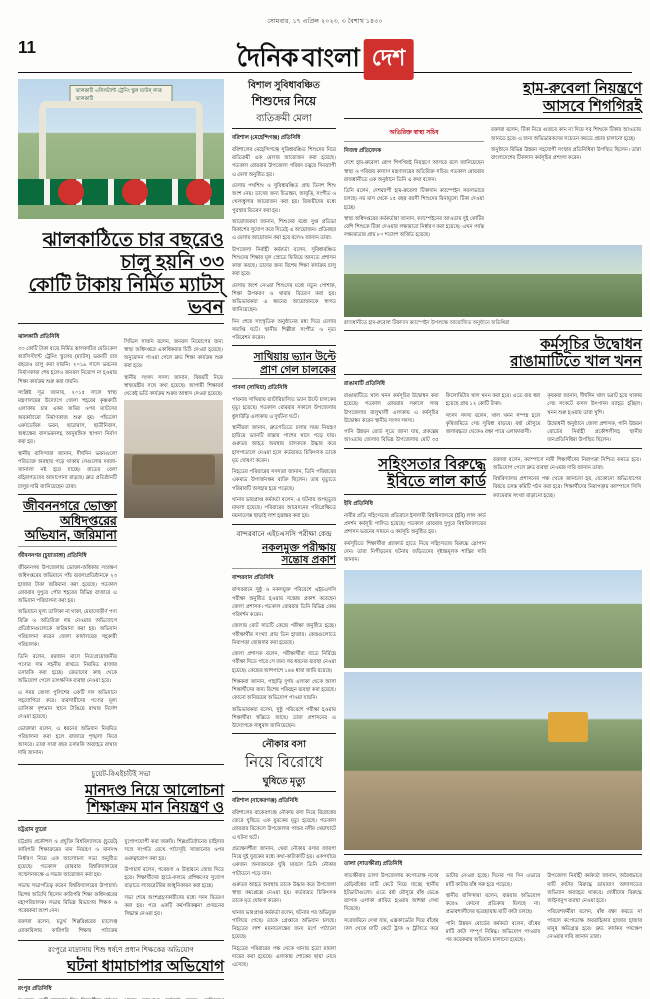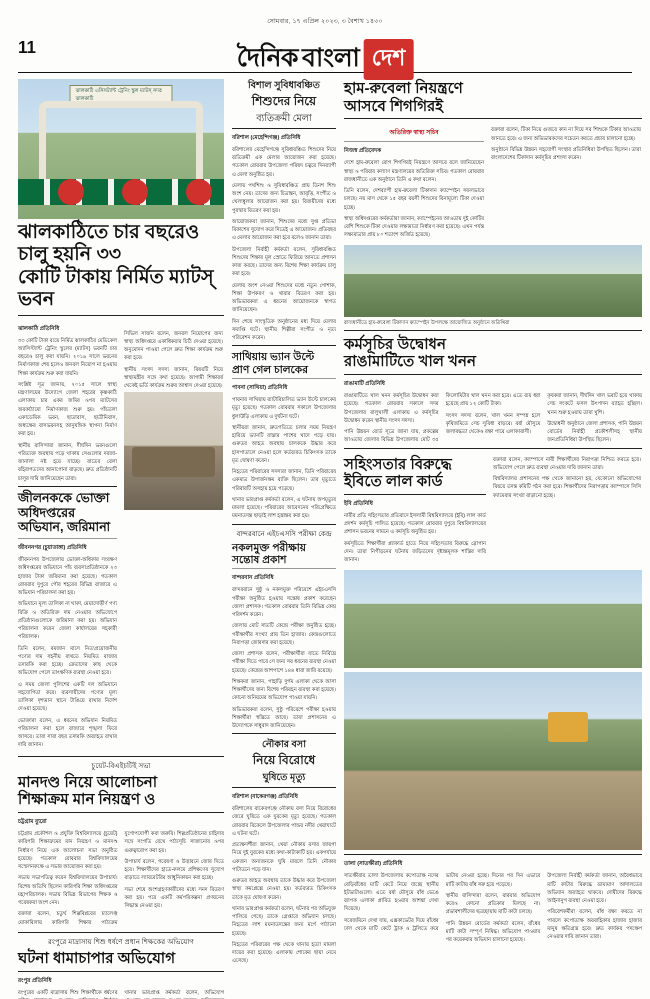--- a/index.html
+++ b/index.html
@@ -15,21 +15,21 @@
   .logo{position:absolute;left:50%;transform:translateX(-50%);top:24px;display:flex;align-items:center;gap:4px;}
   .logo .l1{font-size:25px;font-weight:bold;color:#111;letter-spacing:-.5px;}
   .logo .l2{font-size:25px;font-weight:bold;color:#111;}
   .logo .l3{font-size:22px;font-weight:bold;color:#fff;background:#d0312d;padding:1px 8px 3px 8px;border-radius:3px;}
   
   .cols{display:flex;gap:8px;margin-top:6px;}
   .colA{width:206px;flex:none;}
   .colB{width:104px;flex:none;}
   .colD{width:190px;flex:none;}
   
-  .hl{font-weight:bold;color:#111;line-height:1.18;text-align:left;}
+  .hl{font-weight:bold;color:#111;line-height:1.18;text-align:right;text-decoration:underline;}
   .hl-xl{font-size:19px;}
   .hl-lg{font-size:15px;}
   .hl-md{font-size:12.5px;}
   .hl-sm{font-size:10.5px;}
   .kicker{font-size:7px;text-align:center;color:#222;margin-bottom:3px;line-height:1.3;}
   .byline{font-size:5.6px;text-align:center;color:#222;margin:4px 0 3px 0;font-weight:bold;}
   .rule{border-top:1px solid #222;margin:4px 0;}
   .rule-thin{border-top:.5px solid #999;margin:3px 0;}
   .body{font-size:5.1px;line-height:1.62;text-align:justify;color:#1b1b1b;hyphens:auto;}
   .body p{margin:0 0 3px 0;}
@@ -72,34 +72,34 @@
 
       <div class="photo ph-gate">
         <div class="gate-sign">ঝালকাঠি এসিসট্যান্ট ট্রেনিং স্কুল ম্যাটস্ সদর ঝালকাঠি</div>
         <div class="gate-arch"></div>
         <div class="flagstrip"></div>
         <div class="flagdot" style="left:40px"></div>
         <div class="flagdot" style="left:104px"></div>
         <div class="flagdot" style="left:168px"></div>
       </div>
 
-      <div class="hl hl-xl" style="margin-top:2px">ঝালকাঠিতে চার বছরেও চালু হয়নি ৩৩</div>
+      <div class="hl hl-xl" style="margin-top:10px">ঝালকাঠিতে চার বছরেও চালু হয়নি ৩৩</div>
       <div class="hl hl-xl">কোটি টাকায় নির্মিত ম্যাটস্ ভবন</div>
       <div class="rule"></div>
 
       <div class="cols" style="gap:7px;margin-top:0">
         <div style="width:99px;flex:none">
           <div class="byline" style="text-align:left">ঝালকাঠি প্রতিনিধি</div>
           <div class="body">
             <p>৩৩ কোটি টাকা ব্যয়ে নির্মিত ঝালকাঠির মেডিকেল অ্যাসিস্ট্যান্ট ট্রেনিং স্কুলের (ম্যাটস) ভবনটি চার বছরেও চালু করা যায়নি। ২০১৯ সালে ভবনের নির্মাণকাজ শেষ হলেও জনবল নিয়োগ না হওয়ায় শিক্ষা কার্যক্রম শুরু করা যায়নি।</p>
             <p>সংশ্লিষ্ট সূত্র জানায়, ২০১৫ সালে স্বাস্থ্য মন্ত্রণালয়ের উদ্যোগে জেলা শহরের কৃষ্ণকাঠি এলাকায় চার একর জমির ওপর ম্যাটসের অবকাঠামো নির্মাণকাজ শুরু হয়। পাঁচতলা একাডেমিক ভবন, ছাত্রাবাস, ছাত্রীনিবাস, অধ্যক্ষের বাসভবনসহ আনুষঙ্গিক স্থাপনা নির্মাণ করা হয়।</p>
             <p>স্থানীয় বাসিন্দারা জানান, দীর্ঘদিন ভবনগুলো পরিত্যক্ত অবস্থায় পড়ে থাকায় সেগুলোর দরজা-জানালা নষ্ট হয়ে যাচ্ছে। রাতের বেলা বহিরাগতদের আনাগোনা বাড়ছে। দ্রুত প্রতিষ্ঠানটি চালুর দাবি জানিয়েছেন তারা।</p>
           </div>
           <div class="rule"></div>
-          <div class="hl hl-md">জীলনককে ভোক্তা</div>
+          <div class="hl hl-md">জীবননগরে ভোক্তা</div>
           <div class="hl hl-md">অধিদপ্তরের</div>
           <div class="hl hl-md">অভিযান, জরিমানা</div>
           <div class="rule-thin"></div>
           <div class="byline" style="text-align:left">জীবননগর (চুয়াডাঙ্গা) প্রতিনিধি</div>
           <div class="body">
             <p>জীবননগর উপজেলায় ভোক্তা-অধিকার সংরক্ষণ অধিদপ্তরের অভিযানে পাঁচ ব্যবসাপ্রতিষ্ঠানকে ২৩ হাজার টাকা জরিমানা করা হয়েছে। গতকাল রোববার দুপুরে পৌর শহরের বিভিন্ন বাজারে এ অভিযান পরিচালনা করা হয়।</p>
             <p>অভিযানে মূল্য তালিকা না থাকা, মেয়াদোত্তীর্ণ পণ্য বিক্রি ও অতিরিক্ত দাম নেওয়ার অভিযোগে প্রতিষ্ঠানগুলোকে জরিমানা করা হয়। অভিযান পরিচালনা করেন জেলা কার্যালয়ের সহকারী পরিচালক।</p>
             <p>তিনি বলেন, রমজান মাসে নিত্যপ্রয়োজনীয় পণ্যের দাম সহনীয় রাখতে নিয়মিত বাজার তদারকি করা হচ্ছে। ক্রেতাদের কাছ থেকে অভিযোগ পেলে তাৎক্ষণিক ব্যবস্থা নেওয়া হবে।</p>
             <p>এ সময় জেলা পুলিশের একটি দল অভিযানে সহযোগিতা করে। ব্যবসায়ীদের পণ্যের মূল্য তালিকা দৃশ্যমান স্থানে টাঙিয়ে রাখার নির্দেশ দেওয়া হয়েছে।</p>
             <p>ভোক্তারা বলেন, এ ধরনের অভিযান নিয়মিত পরিচালনা করা হলে বাজারে শৃঙ্খলা ফিরে আসবে। তারা সারা বছর তদারকি অব্যাহত রাখার দাবি জানান।</p>
@@ -179,21 +179,21 @@
       <div class="body">
         <p>বান্দরবানে সুষ্ঠু ও নকলমুক্ত পরিবেশে এইচএসসি পরীক্ষা অনুষ্ঠিত হওয়ায় সন্তোষ প্রকাশ করেছেন জেলা প্রশাসক। গতকাল রোববার তিনি বিভিন্ন কেন্দ্র পরিদর্শন করেন।</p>
         <p>জেলায় মোট সাতটি কেন্দ্রে পরীক্ষা অনুষ্ঠিত হচ্ছে। পরীক্ষার্থীর সংখ্যা প্রায় তিন হাজার। কেন্দ্রগুলোতে নিরাপত্তা জোরদার করা হয়েছে।</p>
         <p>জেলা প্রশাসক বলেন, পরীক্ষার্থীরা যাতে নির্বিঘ্নে পরীক্ষা দিতে পারে সে জন্য সব ধরনের ব্যবস্থা নেওয়া হয়েছে। কেন্দ্রের আশপাশে ১৪৪ ধারা জারি রয়েছে।</p>
         <p>শিক্ষকরা জানান, পাহাড়ি দুর্গম এলাকা থেকে আসা শিক্ষার্থীদের জন্য বিশেষ পরিবহন ব্যবস্থা করা হয়েছে। কোনো অনিয়মের অভিযোগ পাওয়া যায়নি।</p>
         <p>অভিভাবকরা বলেন, সুষ্ঠু পরিবেশে পরীক্ষা হওয়ায় শিক্ষার্থীরা স্বস্তিতে আছে। তারা প্রশাসনের এ উদ্যোগকে সাধুবাদ জানিয়েছেন।</p>
       </div>
 
       <div class="rule"></div>
       <div class="kicker" style="font-size:9.5px;font-weight:bold;line-height:1.25">নৌকার বসা</div>
-      <div class="kicker" style="font-size:12px;font-weight:bold;line-height:1.25">নিয়ে বিরোধে</div>
+      <div class="kicker" style="font-size:15px;font-weight:normal;line-height:1.25">নিয়ে বিরোধে</div>
       <div class="kicker" style="font-size:9.5px;font-weight:bold;line-height:1.25">ঘুষিতে মৃত্যু</div>
       <div class="rule"></div>
       <div class="byline" style="text-align:left">বরিশাল (বাকেরগঞ্জ) প্রতিনিধি</div>
       <div class="body">
         <p>বরিশালের বাকেরগঞ্জে নৌকায় বসা নিয়ে বিরোধের জেরে ঘুষিতে এক যুবকের মৃত্যু হয়েছে। গতকাল রোববার বিকেলে উপজেলার পান্ডব নদীর খেয়াঘাটে এ ঘটনা ঘটে।</p>
         <p>প্রত্যক্ষদর্শীরা জানান, খেয়া নৌকায় বসার জায়গা নিয়ে দুই যুবকের মধ্যে কথা-কাটাকাটি হয়। একপর্যায়ে একজন অন্যজনকে ঘুষি মারলে তিনি নৌকার পাটাতনে পড়ে যান।</p>
         <p>গুরুতর আহত অবস্থায় তাকে উদ্ধার করে উপজেলা স্বাস্থ্য কমপ্লেক্সে নেওয়া হয়। কর্তব্যরত চিকিৎসক তাকে মৃত ঘোষণা করেন।</p>
         <p>থানার ভারপ্রাপ্ত কর্মকর্তা বলেন, ঘটনার পর অভিযুক্ত পালিয়ে গেছে। তাকে গ্রেপ্তারে অভিযান চলছে। নিহতের লাশ ময়নাতদন্তের জন্য মর্গে পাঠানো হয়েছে।</p>
         <p>নিহতের পরিবারের পক্ষ থেকে থানায় হত্যা মামলা দায়ের করা হয়েছে। এলাকায় শোকের ছায়া নেমে এসেছে।</p>
       </div>

